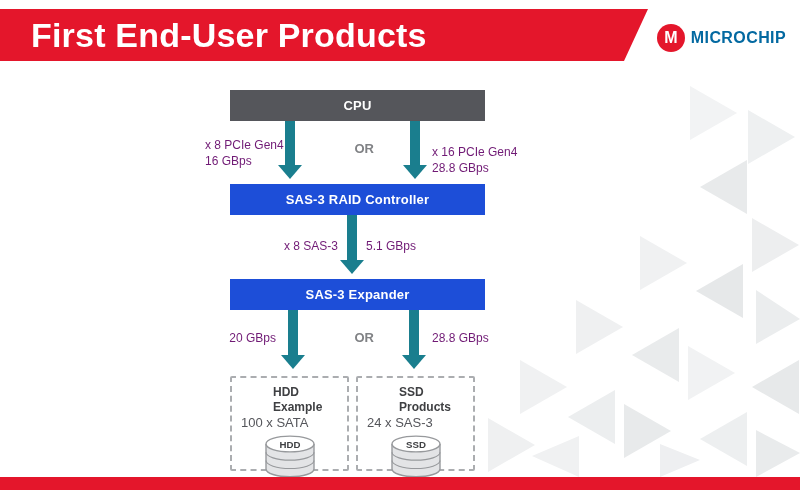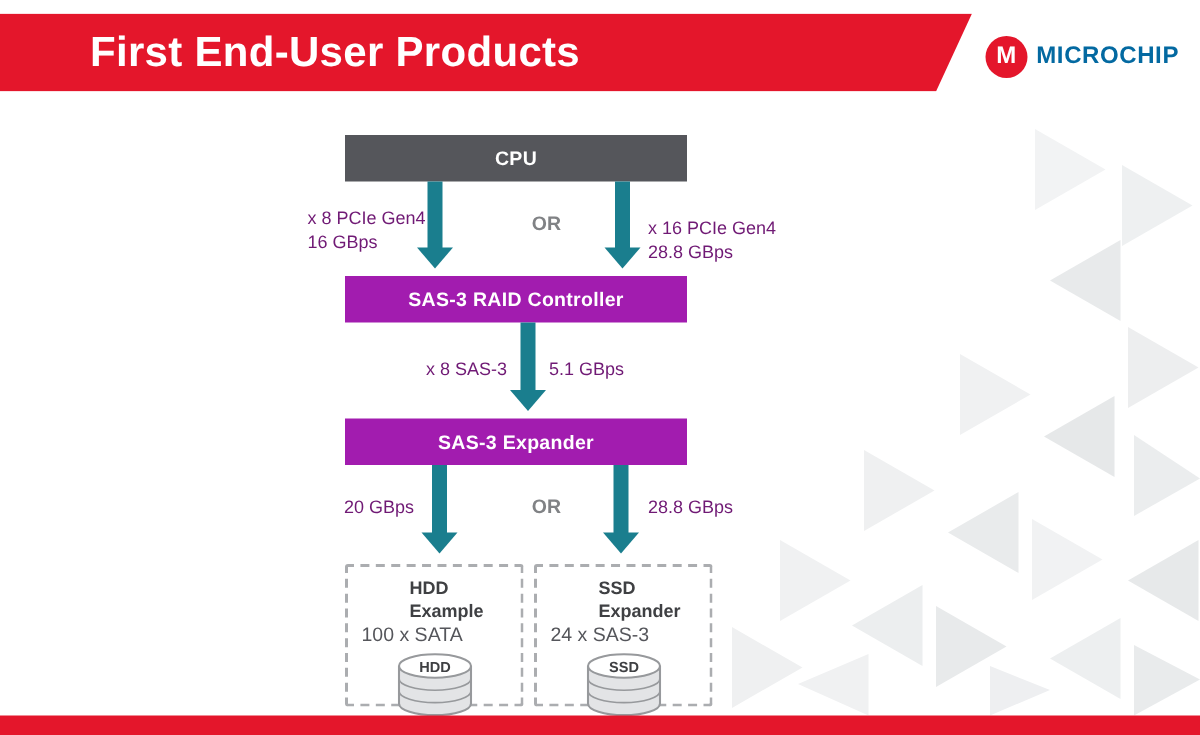--- a/index.html
+++ b/index.html
@@ -12,43 +12,43 @@
   .bg-pattern { position:absolute; inset:0; z-index:0; pointer-events:none; }
 
   
   .banner {
     position:absolute; left:0; top:9px; width:648px; height:52px;
     background:#E4162B; z-index:2;
     clip-path:polygon(0 0, 100% 0, calc(100% - 24px) 100%, 0 100%);
     display:flex; align-items:center;
   }
   .banner h1 {
-    padding-left:60px; color:#ffffff; font-size:28px; font-weight:bold;
+    padding-left:31px; color:#ffffff; font-size:34px; font-weight:bold;
     letter-spacing:0.2px; white-space:nowrap;
   }
   .brand {
     position:absolute; top:24px; right:14px; z-index:2;
     display:flex; align-items:center; gap:6px;
   }
   .logo-circle {
     width:28px; height:28px; border-radius:50%; background:#E4162B;
     color:#ffffff; display:flex; align-items:center; justify-content:center;
     font-weight:bold; font-size:16px;
   }
   .brand-text { font-size:16px; font-weight:bold; color:#0369a1; letter-spacing:0.4px; }
 
   
   .diagram { position:absolute; inset:0; z-index:1; }
   .box {
-    position:absolute; width:228px; height:31px; left:230px;
+    position:absolute; width:255px; height:31px; left:230px;
     display:flex; align-items:center; justify-content:center;
     color:#ffffff; font-weight:bold; font-size:13px; letter-spacing:0.2px;
   }
   .box-cpu { top:90px; background:#55565B; }
-  .box-red { background:#a21caf; }
+  .box-red { background:#1d4ed8; }
   .box-raid { top:184px; }
   .box-exp { top:279px; }
 
   .arrow { position:absolute; width:10px; background:#1A7E8E; }
   .arrow::after {
     content:""; position:absolute; left:50%; transform:translateX(-50%);
     bottom:-13px; width:0; height:0;
     border-left:12px solid transparent; border-right:12px solid transparent;
     border-top:14px solid #1A7E8E;
   }
@@ -147,21 +147,21 @@
       <svg class="disks" viewBox="0 0 76 52" width="72" height="48">
         <path d="M12 13 v27 a26 8.5 0 0 0 52 0 V13" fill="#E3E4E6" stroke="#97999C" stroke-width="1.5"></path>
         <path d="M12 22 a26 8.5 0 0 0 52 0" fill="none" stroke="#97999C" stroke-width="1.2"></path>
         <path d="M12 31 a26 8.5 0 0 0 52 0" fill="none" stroke="#97999C" stroke-width="1.2"></path>
         <ellipse cx="38" cy="13" rx="26" ry="8.5" fill="#FFFFFF" stroke="#97999C" stroke-width="1.5"></ellipse>
         <text x="38" y="17" text-anchor="middle" font-size="10.5" font-weight="bold" fill="#3F4043">HDD</text>
       </svg>
     </div>
 
     <div class="dashed-box" style="left:356px;">
-      <div class="db-title">SSD Expander</div>
+      <div class="db-title">SSD Products</div>
       <div class="db-sub">24 x SAS-3</div>
       <svg class="disks" viewBox="0 0 76 52" width="72" height="48">
         <path d="M12 13 v27 a26 8.5 0 0 0 52 0 V13" fill="#E3E4E6" stroke="#97999C" stroke-width="1.5"></path>
         <path d="M12 22 a26 8.5 0 0 0 52 0" fill="none" stroke="#97999C" stroke-width="1.2"></path>
         <path d="M12 31 a26 8.5 0 0 0 52 0" fill="none" stroke="#97999C" stroke-width="1.2"></path>
         <ellipse cx="38" cy="13" rx="26" ry="8.5" fill="#FFFFFF" stroke="#97999C" stroke-width="1.5"></ellipse>
         <text x="38" y="17" text-anchor="middle" font-size="10.5" font-weight="bold" fill="#3F4043">SSD</text>
       </svg>
     </div>
 

